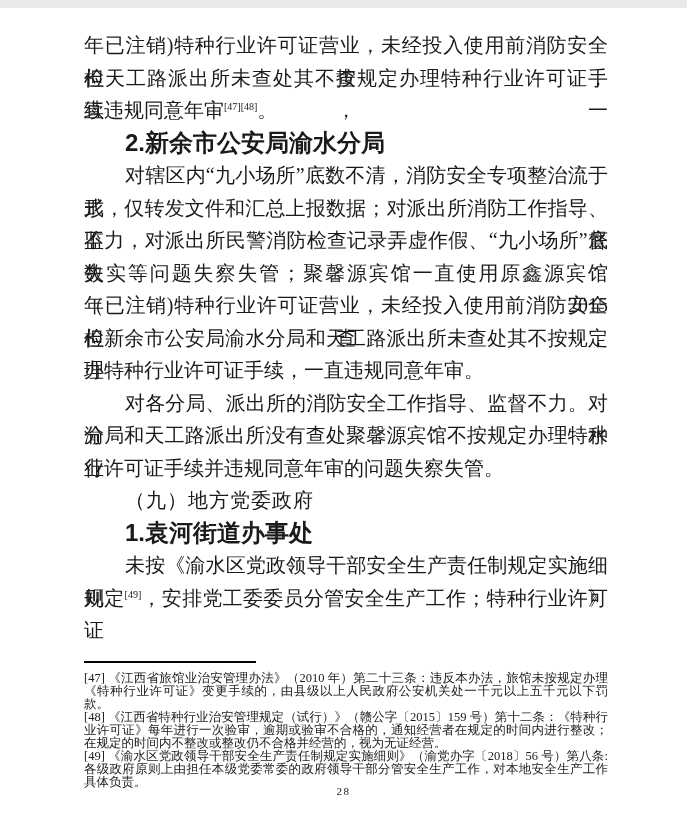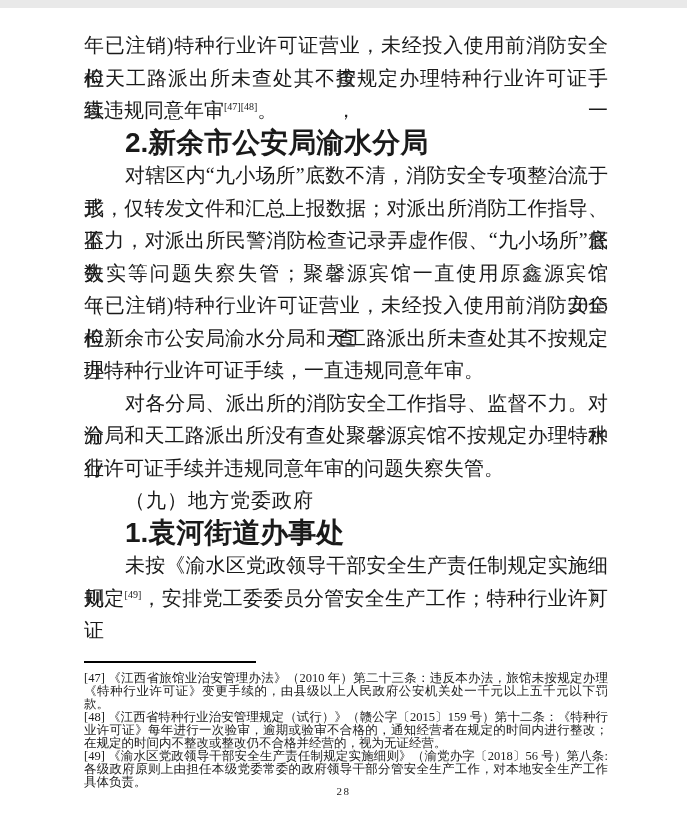--- a/index.html
+++ b/index.html
@@ -32,21 +32,21 @@
   }
   .line.justify {
     white-space: normal;
     text-align: justify;
     text-align-last: justify;
   }
   .line.indent { text-indent: 41px; }
   .line.heading {
     font-family: "Liberation Sans", "DejaVu Sans", sans-serif;
     font-weight: 700;
-    font-size: 28px;
+    font-size: 24px;
   }
   .line.kai {
     font-weight: 400;
     letter-spacing: 1px;
   }
   .line sup {
     font-size: 10px;
     line-height: 0;
     vertical-align: 7px;
     letter-spacing: 0;

